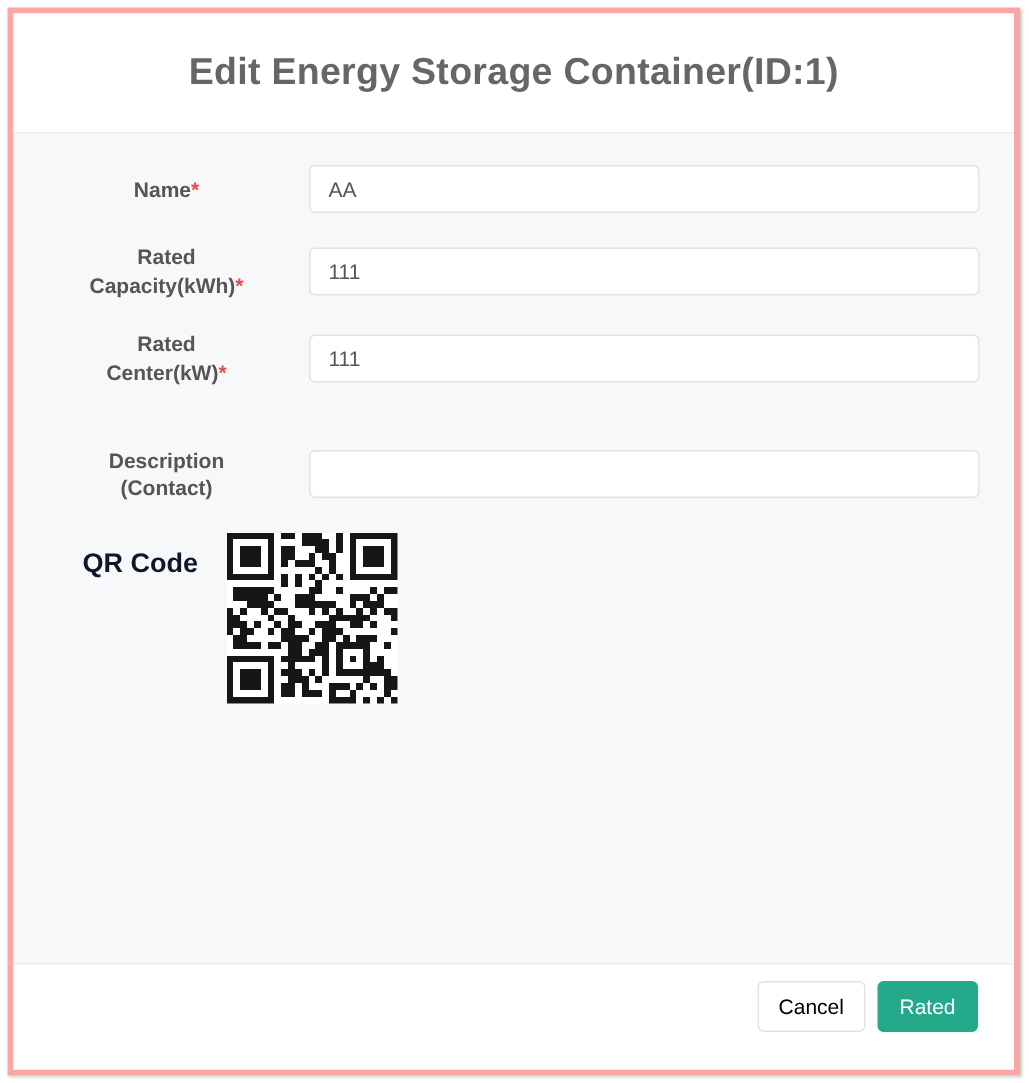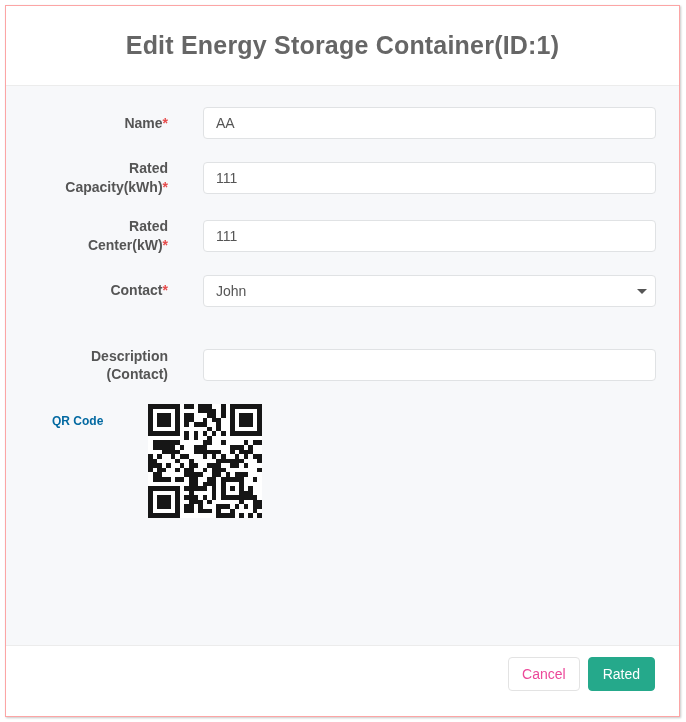--- a/index.html
+++ b/index.html
@@ -8,74 +8,74 @@
     --title-color:#666666;
   }
   *{box-sizing:border-box;}
   html,body{margin:0;padding:0;}
   body{
     width:686px;height:722px;position:relative;background:#ffffff;
     font-family:"Liberation Sans","DejaVu Sans",sans-serif;
   }
   .modal{
     position:absolute;left:5px;top:5px;width:675px;height:712px;
-    background:#ffffff;border:1px solid #fca5a5;
+    background:#ffffff;border:4px solid #fca5a5;
     box-shadow:1px 1px 2px rgba(0,0,0,.22);
     display:flex;flex-direction:column;
   }
   .modal-header{
     flex:0 0 80px;display:flex;align-items:center;justify-content:center;
     background:#ffffff;border-bottom:1px solid #ececec;
   }
   .modal-title{
     margin:0;font-size:25px;font-weight:bold;color:var(--title-color);
     letter-spacing:0.2px;
   }
   .modal-body{
     flex:1 1 auto;background:#f7f8fa;padding-top:21px;overflow:hidden;
   }
   .form-row{
     display:flex;align-items:center;margin:0 23px 20px 0;
   }
   .form-label{
-    flex:0 0 120px;margin-left:42px;text-align:right;
+    flex:0 0 120px;margin-left:42px;text-align:center;
     font-size:14px;font-weight:bold;color:#555555;line-height:1.35;
   }
   .required-mark{color:var(--required);font-weight:bold;}
   .field-wrap{flex:1 1 auto;margin-left:35px;position:relative;}
   .form-input{
     width:100%;height:32px;border:1px solid #e0e2e4;border-radius:4px;
     background:#ffffff;padding:0 12px;font-size:14px;color:#555555;
     font-family:inherit;outline:none;display:block;
   }
   .form-row.is-select .form-input{padding-right:28px;cursor:pointer;}
   .select-caret{
     position:absolute;right:9px;top:50%;margin-top:-2px;
     width:0;height:0;border-left:5px solid transparent;
     border-right:5px solid transparent;border-top:5px solid #555555;
   }
   .qr-row{
     display:flex;align-items:flex-start;margin:5px 23px 0 0;padding-left:46px;
   }
   .qr-label{
     flex:0 0 96px;text-align:left;padding-top:10px;
-    font-size:12px;font-weight:bold;color:#0369a1;
+    font-size:18px;font-weight:bold;color:#0f172a;
   }
   .qr-box{width:114px;height:114px;background:#ffffff0d;}
   .qr-box svg{display:block;}
   .modal-footer{
     flex:0 0 71px;background:#ffffff;border-top:1px solid #ececec;
     display:flex;align-items:flex-start;justify-content:flex-end;
     gap:8px;padding:11px 24px 0 0;
   }
   .btn{
     height:34px;border-radius:4px;font-size:14px;font-family:inherit;
     cursor:pointer;line-height:32px;padding:0 13px;
   }
-  .btn-cancel{background:#ffffff;border:1px solid #e3e3e3;color:#ec4899;}
+  .btn-cancel{background:#ffffff;border:1px solid #e3e3e3;color:#000000;}
   .btn-save{background:var(--accent);border:1px solid var(--accent);color:#ffffff;padding:0 14px;}
 </style>
 </head>
 <body>
 
 <div class="modal">
   <div class="modal-header">
     <h2 class="modal-title">Edit Energy Storage Container(ID:1)</h2>
   </div>
   <div class="modal-body">
@@ -95,27 +95,20 @@
     </div>
   </div>
         <div class="form-row">
     <label class="form-label"><span class="label-text">Rated Center(kW)</span><span class="required-mark">*</span></label>
     <div class="field-wrap">
       <input class="form-input" value="111" style="">
 
     </div>
   </div>
         <div class="form-row is-select">
-    <label class="form-label"><span class="label-text">Contact</span><span class="required-mark">*</span></label>
-    <div class="field-wrap">
-      <input class="form-input" readonly="" value="John" style="">
-      <span class="select-caret"></span>
-    </div>
-  </div>
-        <div class="form-row is-select">
   </div>
         <div class="form-row">
     <label class="form-label"><span class="label-text">Description (Contact)</span></label>
     <div class="field-wrap">
       <input class="form-input" value="" style="">
 
     </div>
   </div>
       </div>
     <div class="qr-row">

